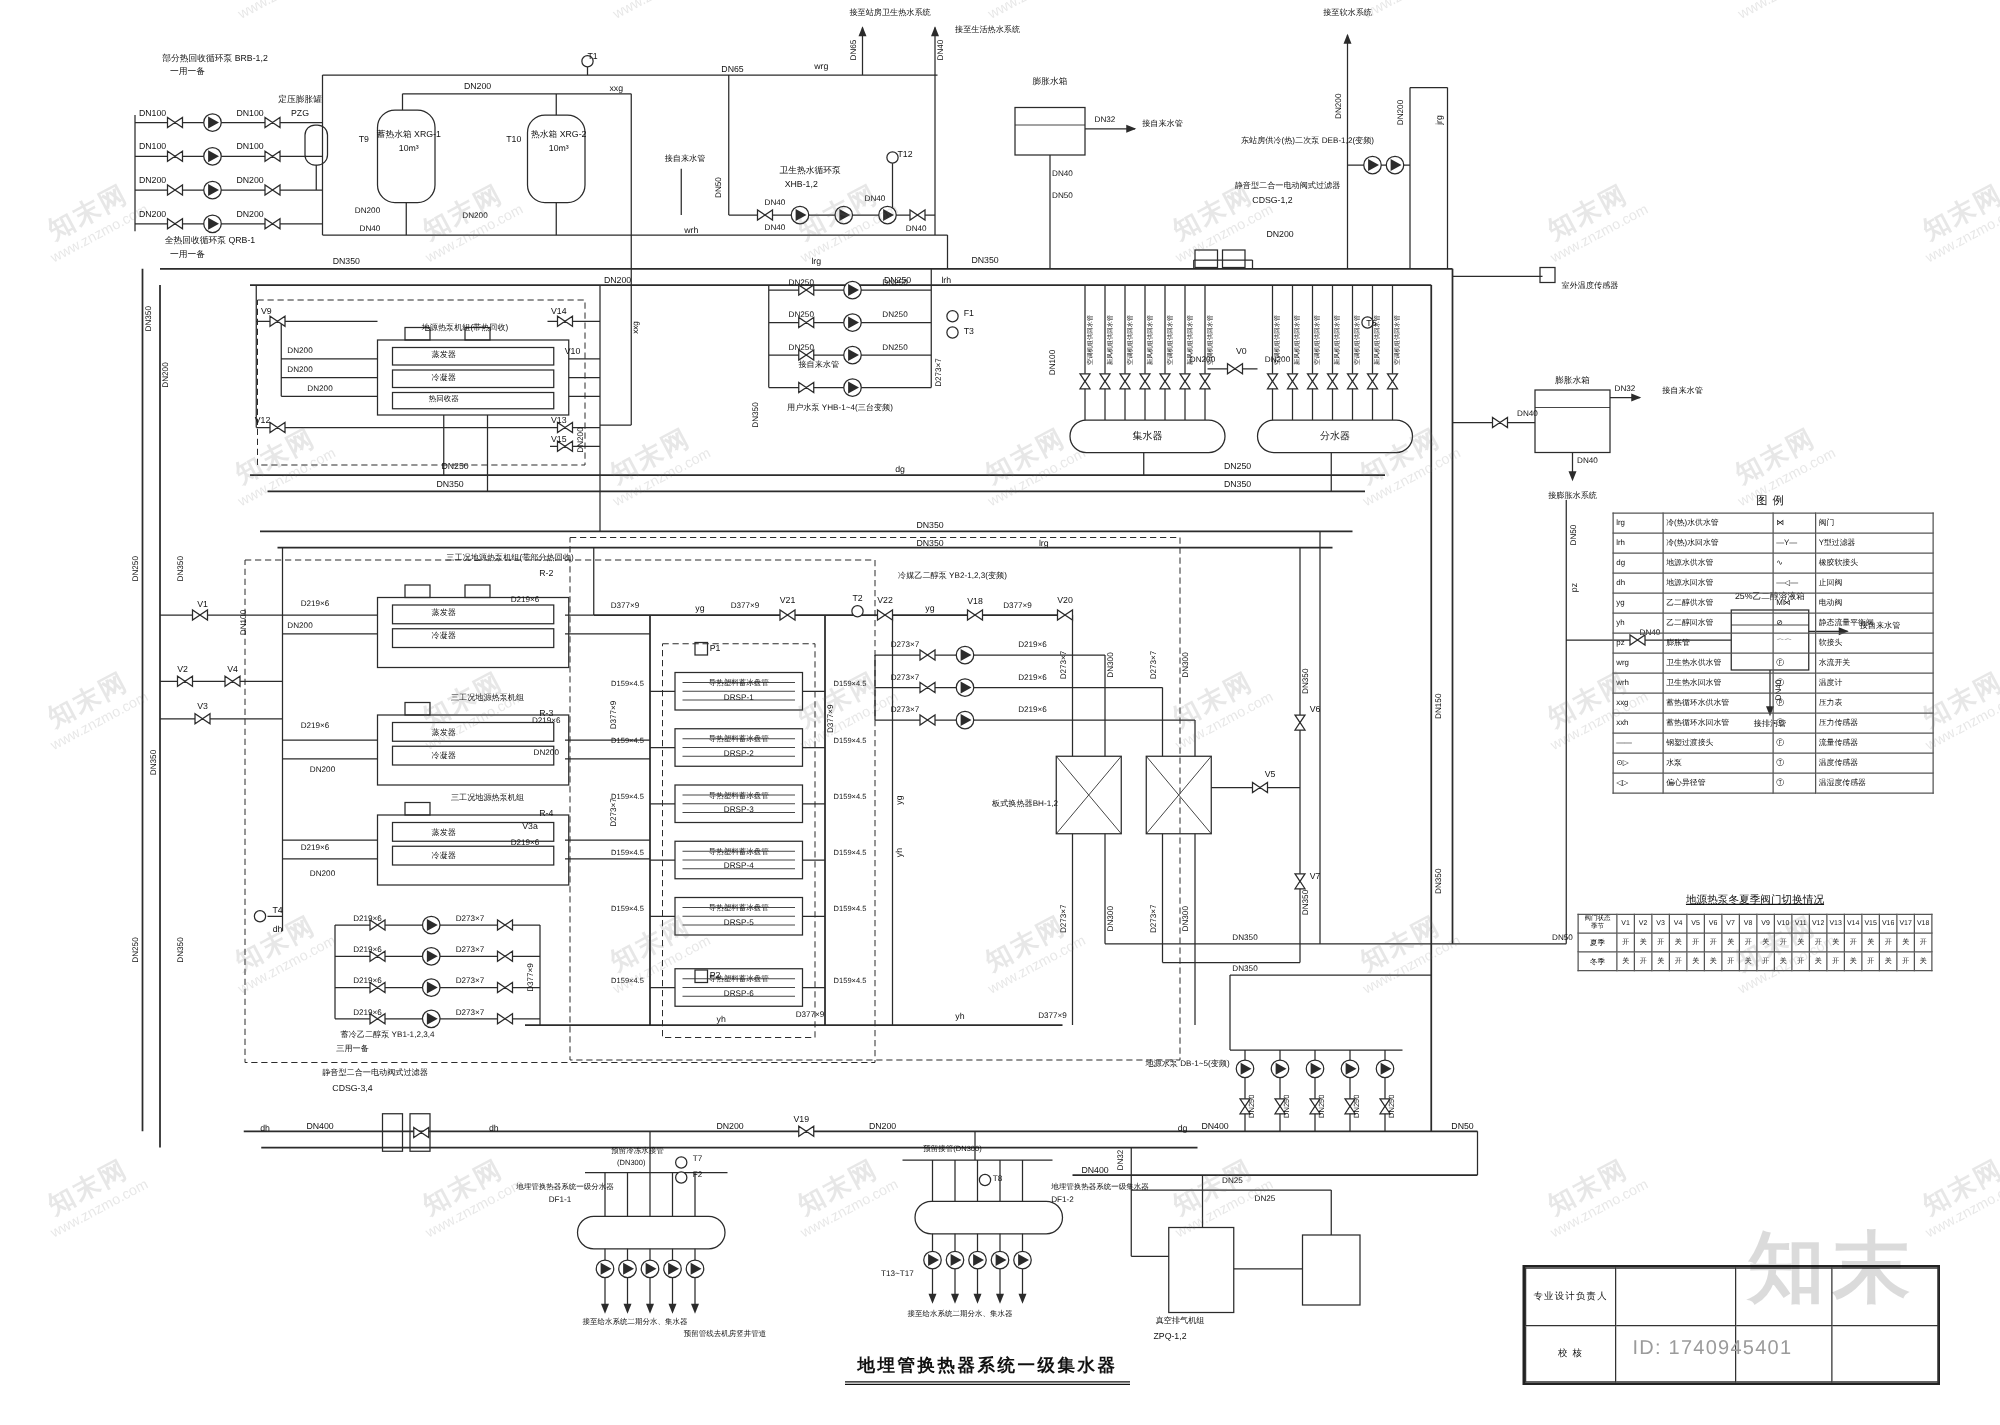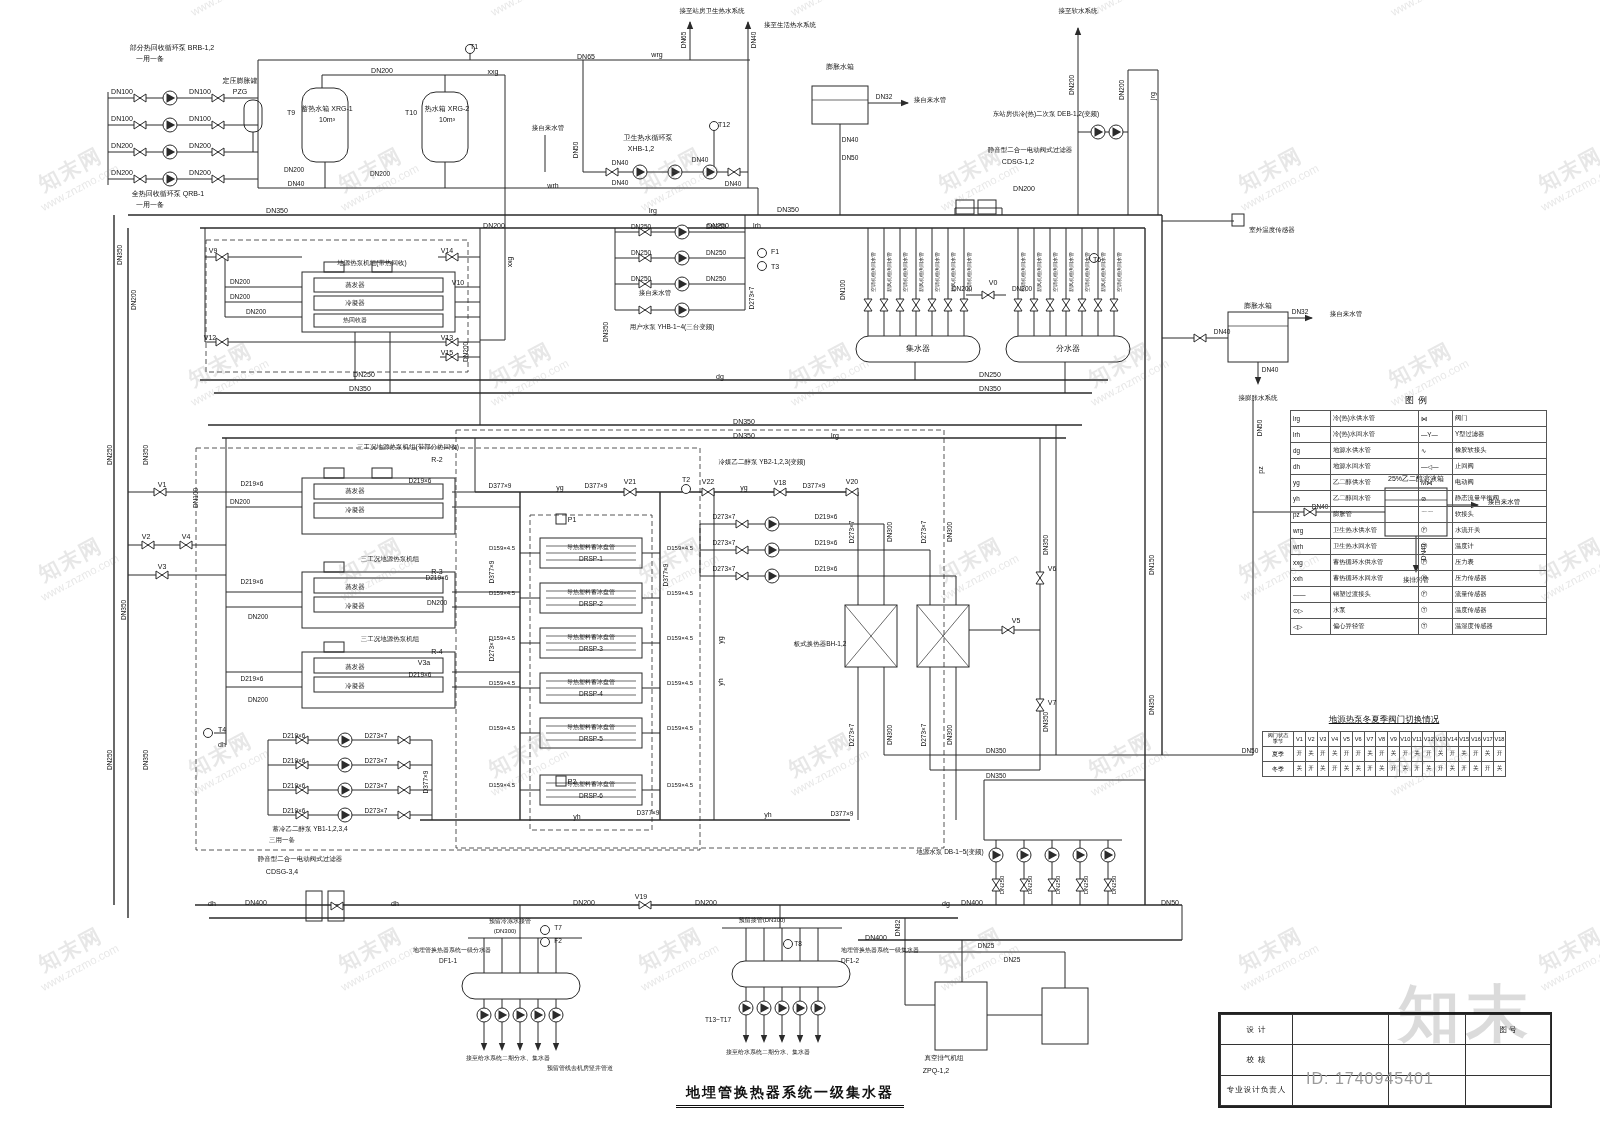--- a/index.html
+++ b/index.html
@@ -7,21 +7,21 @@
           font-family:"Liberation Sans","DejaVu Sans",sans-serif;color:#111;}
   #art{position:absolute;left:0;top:0;z-index:1;}
   #label-layer{position:absolute;left:0;top:0;width:100%;height:100%;z-index:2;pointer-events:none;}
   .lbl{position:absolute;font-size:8px;color:#111;white-space:nowrap;line-height:1;transform:translate(-50%,-50%);}
   
   #legend{position:absolute;left:1290px;top:394px;width:256px;z-index:3;}
   #legend-title{text-align:center;font-size:9px;margin-bottom:3px;letter-spacing:4px;}
   .lg-table{width:100%;border-collapse:collapse;table-layout:fixed;}
   .lg-table td{border:1px solid #555;font-size:6.3px;height:15px;padding:0 2px;overflow:hidden;white-space:nowrap;}
   
-  #valve-panel{position:absolute;left:1262px;top:714px;width:244px;z-index:3;}
+  #valve-panel{position:absolute;left:1262px;top:714px;width:284px;z-index:3;}
   #valve-title{text-align:center;font-size:8.5px;margin-bottom:5px;text-decoration:underline;}
   #valve-table{width:100%;border-collapse:collapse;table-layout:fixed;}
   #valve-table th,#valve-table td{border:1px solid #555;font-size:5.6px;height:14px;padding:0;text-align:center;font-weight:normal;overflow:hidden;}
   #valve-table .vt-corner{width:30px;font-size:5.2px;line-height:1.1;}
   #valve-table .vt-season{font-size:6px;}
   
   #title-block{position:absolute;left:1218px;top:1012px;width:330px;height:92px;border:2px solid #222;z-index:3;background:transparent;}
   #titleblock-table{width:100%;height:100%;border-collapse:collapse;table-layout:fixed;}
   #titleblock-table td{border:1px solid #333;font-size:7.5px;padding:0 2px;}
   .tbl-lab{text-align:center;letter-spacing:1px;}
@@ -786,37 +786,31 @@
   <div id="title-block">
     <table id="titleblock-table">
       <colgroup>
           <col style="width:72px">
           <col style="width:96px">
           <col style="width:77px">
           <col style="width:85px">
         </colgroup>
       <tbody id="titleblock-body">
           <tr>
-            <td class="tbl-lab">设  计</td>
+            <td class="tbl-lab">专业设计负责人</td>
             <td class="tbl-mid"></td>
             <td class="tbl-mid"></td>
-            <td class="tbl-right">图  号</td>
+            <td class="tbl-right"></td>
           </tr>
           <tr>
             <td class="tbl-lab">校  核</td>
             <td class="tbl-mid"></td>
             <td class="tbl-mid"></td>
             <td class="tbl-right"></td>
           </tr>
-          <tr>
-            <td class="tbl-lab">专业设计负责人</td>
-            <td class="tbl-mid"></td>
-            <td class="tbl-mid"></td>
-            <td class="tbl-right"></td>
-          </tr>
         </tbody>
     </table>
   </div>
 
   <div id="drawing-title">地埋管换热器系统一级集水器</div>
   <div id="site-id">ID: 1740945401</div>
   <div id="znzmo-logo">知末</div>
 
   <div id="wm-layer">
       <div class="wm" style="left: 180px; top: -40px;">

